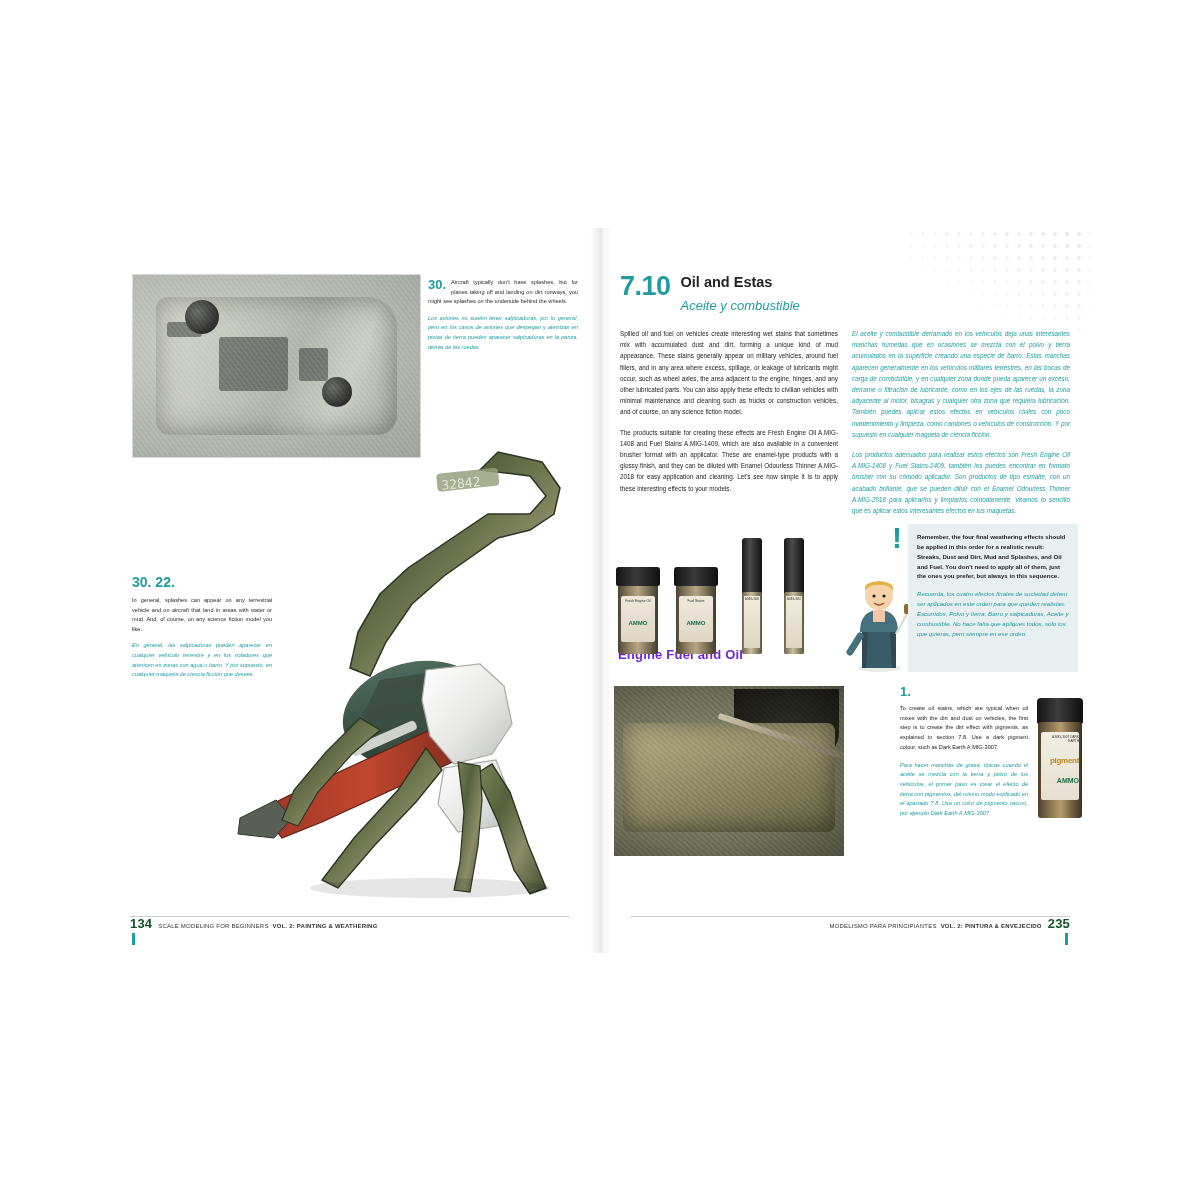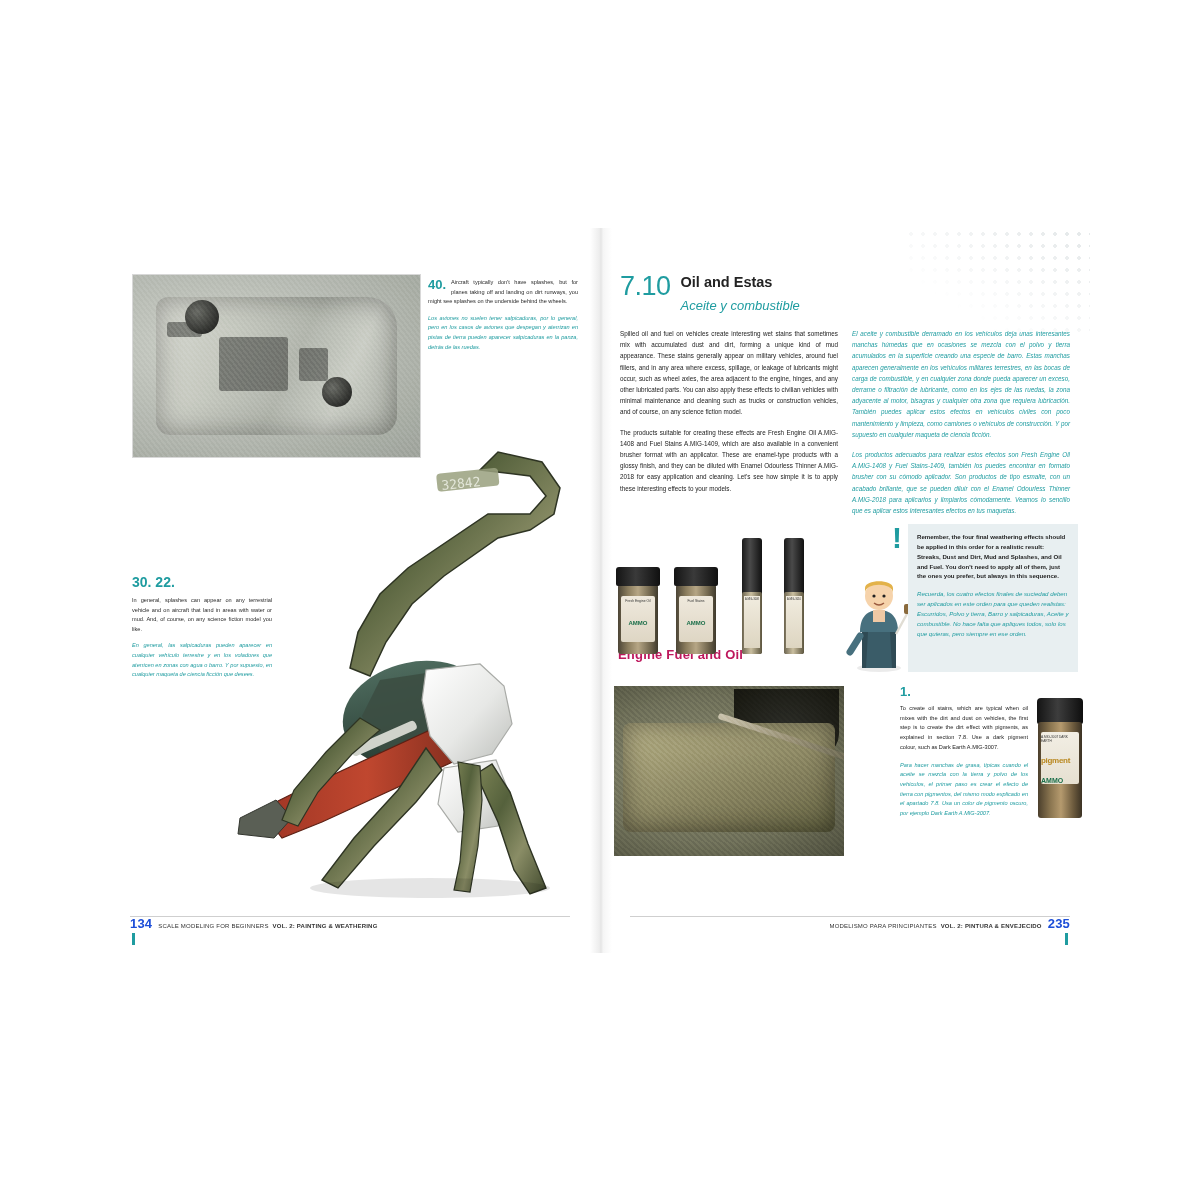--- a/index.html
+++ b/index.html
@@ -152,21 +152,21 @@
   .sec-head {
     position: absolute;
     left: 20px;
     top: 46px;
     display: flex;
     align-items: flex-start;
   }
   .sec-num {
     color: #1f9ca0;
     font-size: 27px;
-    font-weight: normal;
+    font-weight: bold;
     letter-spacing: -0.5px;
     line-height: .95;
   }
   .sec-titles { margin-left: 10px; padding-top: 1px; }
   .sec-title-en {
     font-size: 14.5px;
     font-weight: bold;
     color: #232323;
     line-height: 1.05;
   }
@@ -197,21 +197,21 @@
     top: 300px;
     width: 228px;
     height: 140px;
   }
   .prod-bg-text {
     position: absolute;
     left: 4px;
     bottom: 6px;
     font-size: 13px;
     font-weight: bold;
-    color: #be185d;
+    color: #6d28d9;
     letter-spacing: .2px;
     text-align: right;
   }
   .jar {
     position: absolute;
     bottom: 14px;
     width: 40px;
     height: 70px;
     background: linear-gradient(to right,#4c4536 0%,#8a7c5d 25%,#b6a685 50%,#73684f 80%,#3f3a2d 100%);
     border-radius: 3px;
@@ -385,24 +385,24 @@
     border-radius: 4px 4px 2px 2px;
   }
   .pigment-jar .glass {
     position: absolute; left: 1px; top: 24px;
     width: 44px; height: 96px;
     background: linear-gradient(to right,#4b3f2c,#8a7550 28%,#b59a6e 52%,#6d5b3e 80%,#3b3224);
     border-radius: 3px;
   }
   .pigment-jar .lbl {
     position: absolute; left: 4px; top: 34px;
-    width: 38px; height: 52px;
+    width: 38px; height: 68px;
     background: linear-gradient(to bottom,#f2eee4 0%,#e6e0d1 100%);
     border-radius: 2px;
-    text-align: left;
+    text-align: right;
     font-size: 3.2px;
     color: #333;
     padding-top: 3px;
     box-sizing: border-box;
     line-height: 1.35;
   }
   .pigment-jar .lbl .big {
     font-size: 8px;
     font-weight: bold;
     color: #b9881f;
@@ -424,21 +424,21 @@
     color: #333;
     letter-spacing: .2px;
     display: flex;
     align-items: baseline;
   }
   .footer-left  { left: 20px; }
   .footer-right { right: 20px; }
   .folio {
     font-size: 13px;
     font-weight: bold;
-    color: #1d4ed8;
+    color: #14532d;
   }
   .footer-left .folio { margin-right: 6px; }
   .footer-right .folio { margin-left: 6px; }
   .foot-strong { font-weight: bold; }
   .tick {
     position: absolute;
     bottom: 8px;
     width: 3px; height: 12px;
     background: #1f9ca0;
   }
@@ -467,21 +467,21 @@
         <div class="panel" style="left:30%;top:34%;width:24%;height:30%;"></div>
         <div class="panel" style="left:58%;top:40%;width:10%;height:18%;"></div>
         <div class="panel" style="left:12%;top:26%;width:12%;height:8%;"></div>
         <div class="wheel" style="left:18%;top:14%;width:34px;height:34px;"></div>
         <div class="wheel" style="left:66%;top:56%;width:30px;height:30px;"></div>
         <div class="grain"></div>
       </div>
 
       <div class="caption-20">
         <div class="cap-en">
-          <span class="cap-num">40.</span>
+          <span class="cap-num">30.</span>
           <span>Aircraft typically don't have splashes, but for planes taking off and landing on dirt runways, you might see splashes on the underside behind the wheels.</span>
         </div>
         <div class="cap-es">Los aviones no suelen tener salpicaduras, por lo general, pero en los casos de aviones que despegan y aterrizan en pistas de tierra pueden aparecer salpicaduras en la panza, detrás de las ruedas.</div>
       </div>
 
       <div class="mech-photo">
         <svg viewBox="0 0 370 480" width="370" height="480">
           <defs>
             <linearGradient id="camo" x1="0" y1="0" x2="1" y2="1">
               <stop offset="0%" stop-color="#7d8456"></stop>

